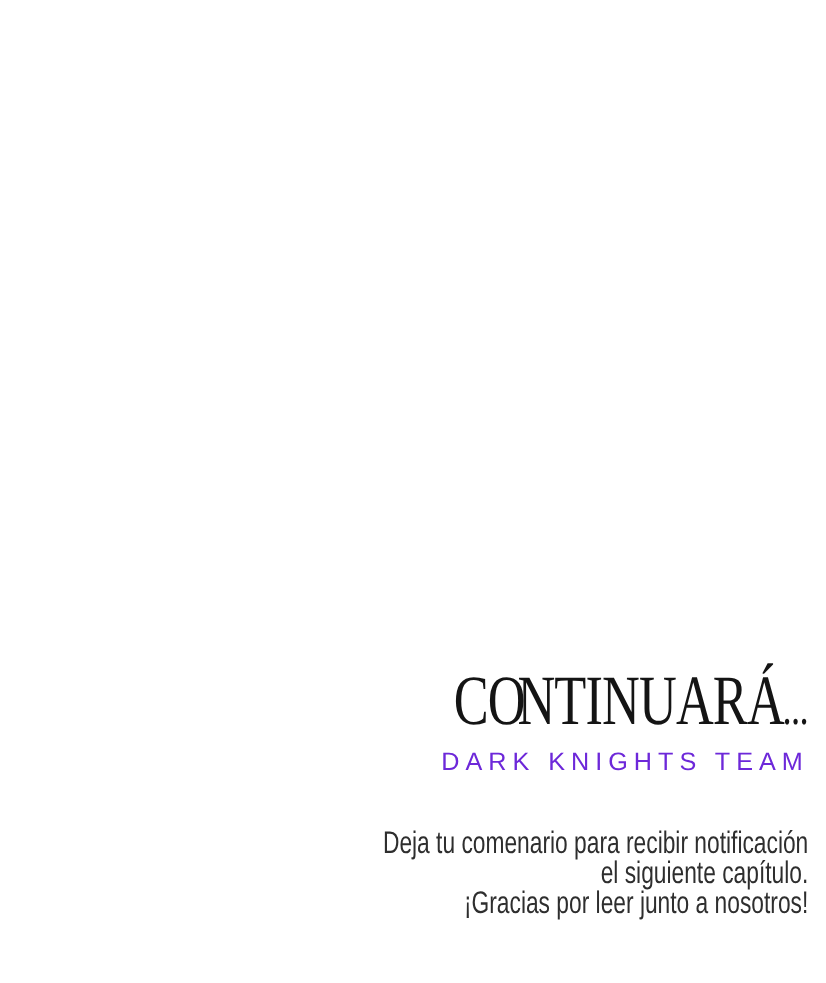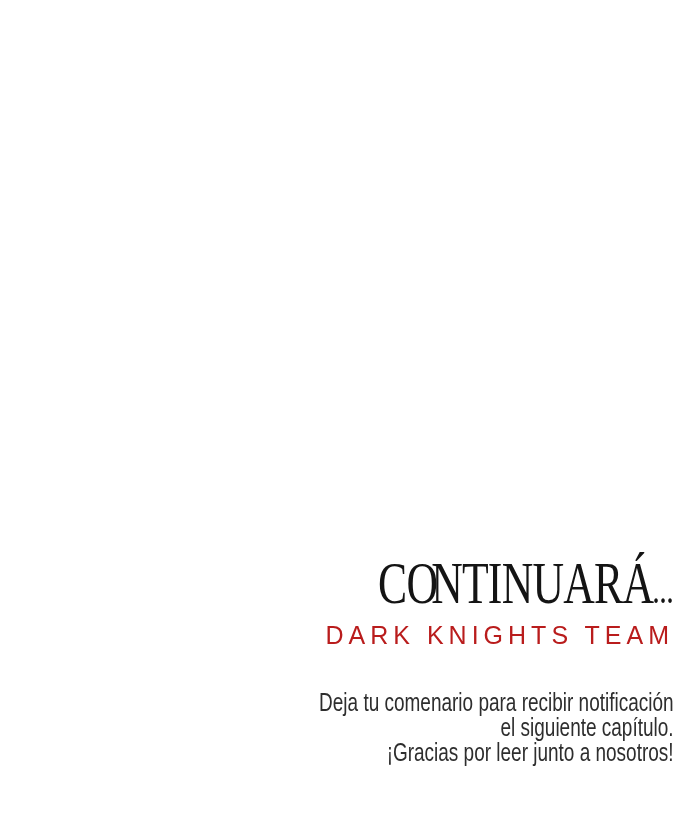--- a/index.html
+++ b/index.html
@@ -37,24 +37,24 @@
   .title-rest {
     margin-left: -0.14em; 
   }
   .title-dots {
     font-size: 30px;
     font-weight: 700;
     letter-spacing: 2px;
   }
   .team-credit {
     margin-top: 3px;
-    font-size: 25px;
+    font-size: 21px;
     line-height: 20px;
     letter-spacing: 5px;
-    color: #b91c1c;
+    color: #6d28d9;
     white-space: nowrap;
   }
   .outro-message {
     position: absolute;
     top: 690px;
     right: 38px;
     text-align: right;
     font-size: 26px;
     line-height: 25px;
     color: #2e2e2e;

